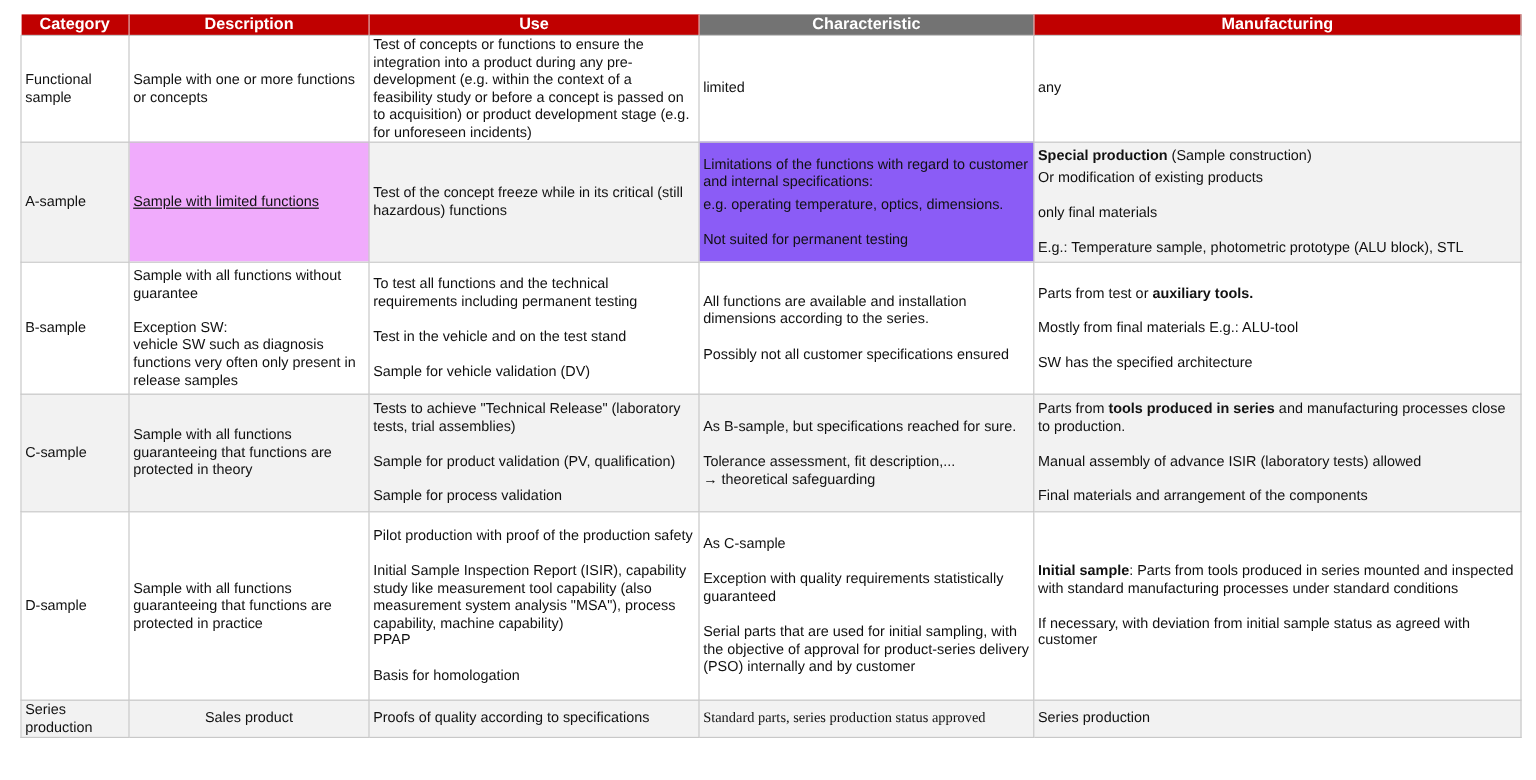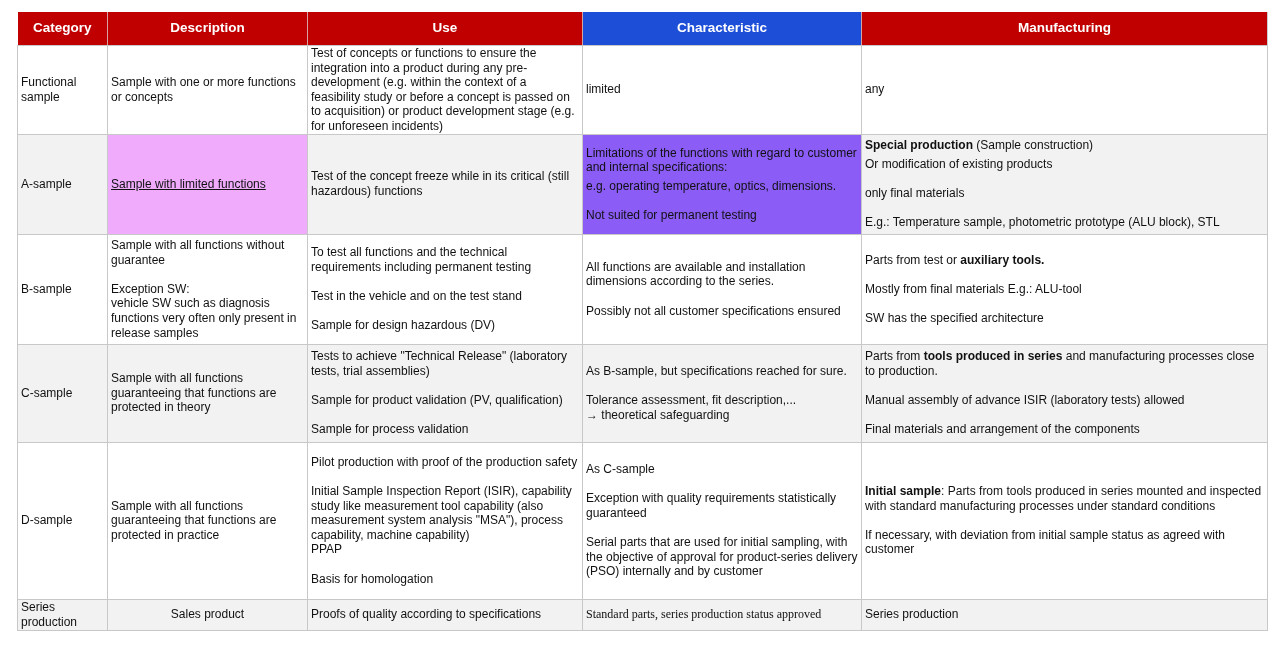--- a/index.html
+++ b/index.html
@@ -10,21 +10,21 @@
     width: 1250px; border-collapse: collapse; table-layout: fixed;
     font-size: 12px; line-height: 14.6px;
   }
   table.sampletable col.c1 { width: 90px; }
   table.sampletable col.c2 { width: 200px; }
   table.sampletable col.c3 { width: 275px; }
   table.sampletable col.c4 { width: 279px; }
   table.sampletable col.c5 { width: 406px; }
   th {
     background: #c00000; color: #ffffff; font-weight: bold; font-size: 13.5px;
-    height: 33px; padding: 0; text-align: center; vertical-align: middle;
+    height: 17px; padding: 0; text-align: center; vertical-align: middle;
     border-left: 1px solid #d9a0a0; border-right: 1px solid #d9a0a0;
     border-bottom: 1px solid #c8c8c8;
   }
   th:first-child { border-left: none; }
   th:last-child { border-right: 1px solid #cccccc; }
   td {
     border: 1.5px solid #c8c8c8; padding: 0 3px; vertical-align: middle;
     text-align: left;
   }
   tr.row-odd td { background: #ffffff; }
@@ -49,21 +49,21 @@
       <col class="c2">
       <col class="c3">
       <col class="c4">
       <col class="c5">
   </colgroup>
   <thead>
     <tr>
       <th style="background: rgb(192, 0, 0);">Category</th>
       <th style="background: rgb(192, 0, 0);">Description</th>
       <th style="background: rgb(192, 0, 0);">Use</th>
-      <th style="background: #1d4ed8; margin-top: 44px;">Characteristic</th>
+      <th style="background: #737373; margin-top: 44px;">Characteristic</th>
       <th style="background: rgb(192, 0, 0);">Manufacturing</th>
     </tr>
   </thead>
   <tbody>
 
     <tr class="row-odd r1">
       <td>
           <span class="para">Functional sample</span>
         </td>
       <td>
@@ -116,21 +116,21 @@
         <span class="para">Sample with all functions without guarantee</span>
         <span class="gap"></span>
         <span class="para">Exception SW:</span>
         <span class="para">vehicle SW such as diagnosis functions very often only present in release samples</span>
       </td>
       <td>
         <span class="para">To test all functions and the technical requirements including permanent testing</span>
         <span class="gap"></span>
         <span class="para">Test in the vehicle and on the test stand</span>
         <span class="gap"></span>
-        <span class="para">Sample for design hazardous (DV)</span>
+        <span class="para">Sample for vehicle validation (DV)</span>
       </td>
       <td>
         <span class="para">All functions are available and installation dimensions according to the series.</span>
         <span class="gap"></span>
         <span class="para">Possibly not all customer specifications ensured</span>
       </td>
       <td>
         <span class="para"><span>Parts from test or </span><b>auxiliary tools.</b></span>
         <span class="gap"></span>
         <span class="para">Mostly from final materials E.g.: ALU-tool</span>

